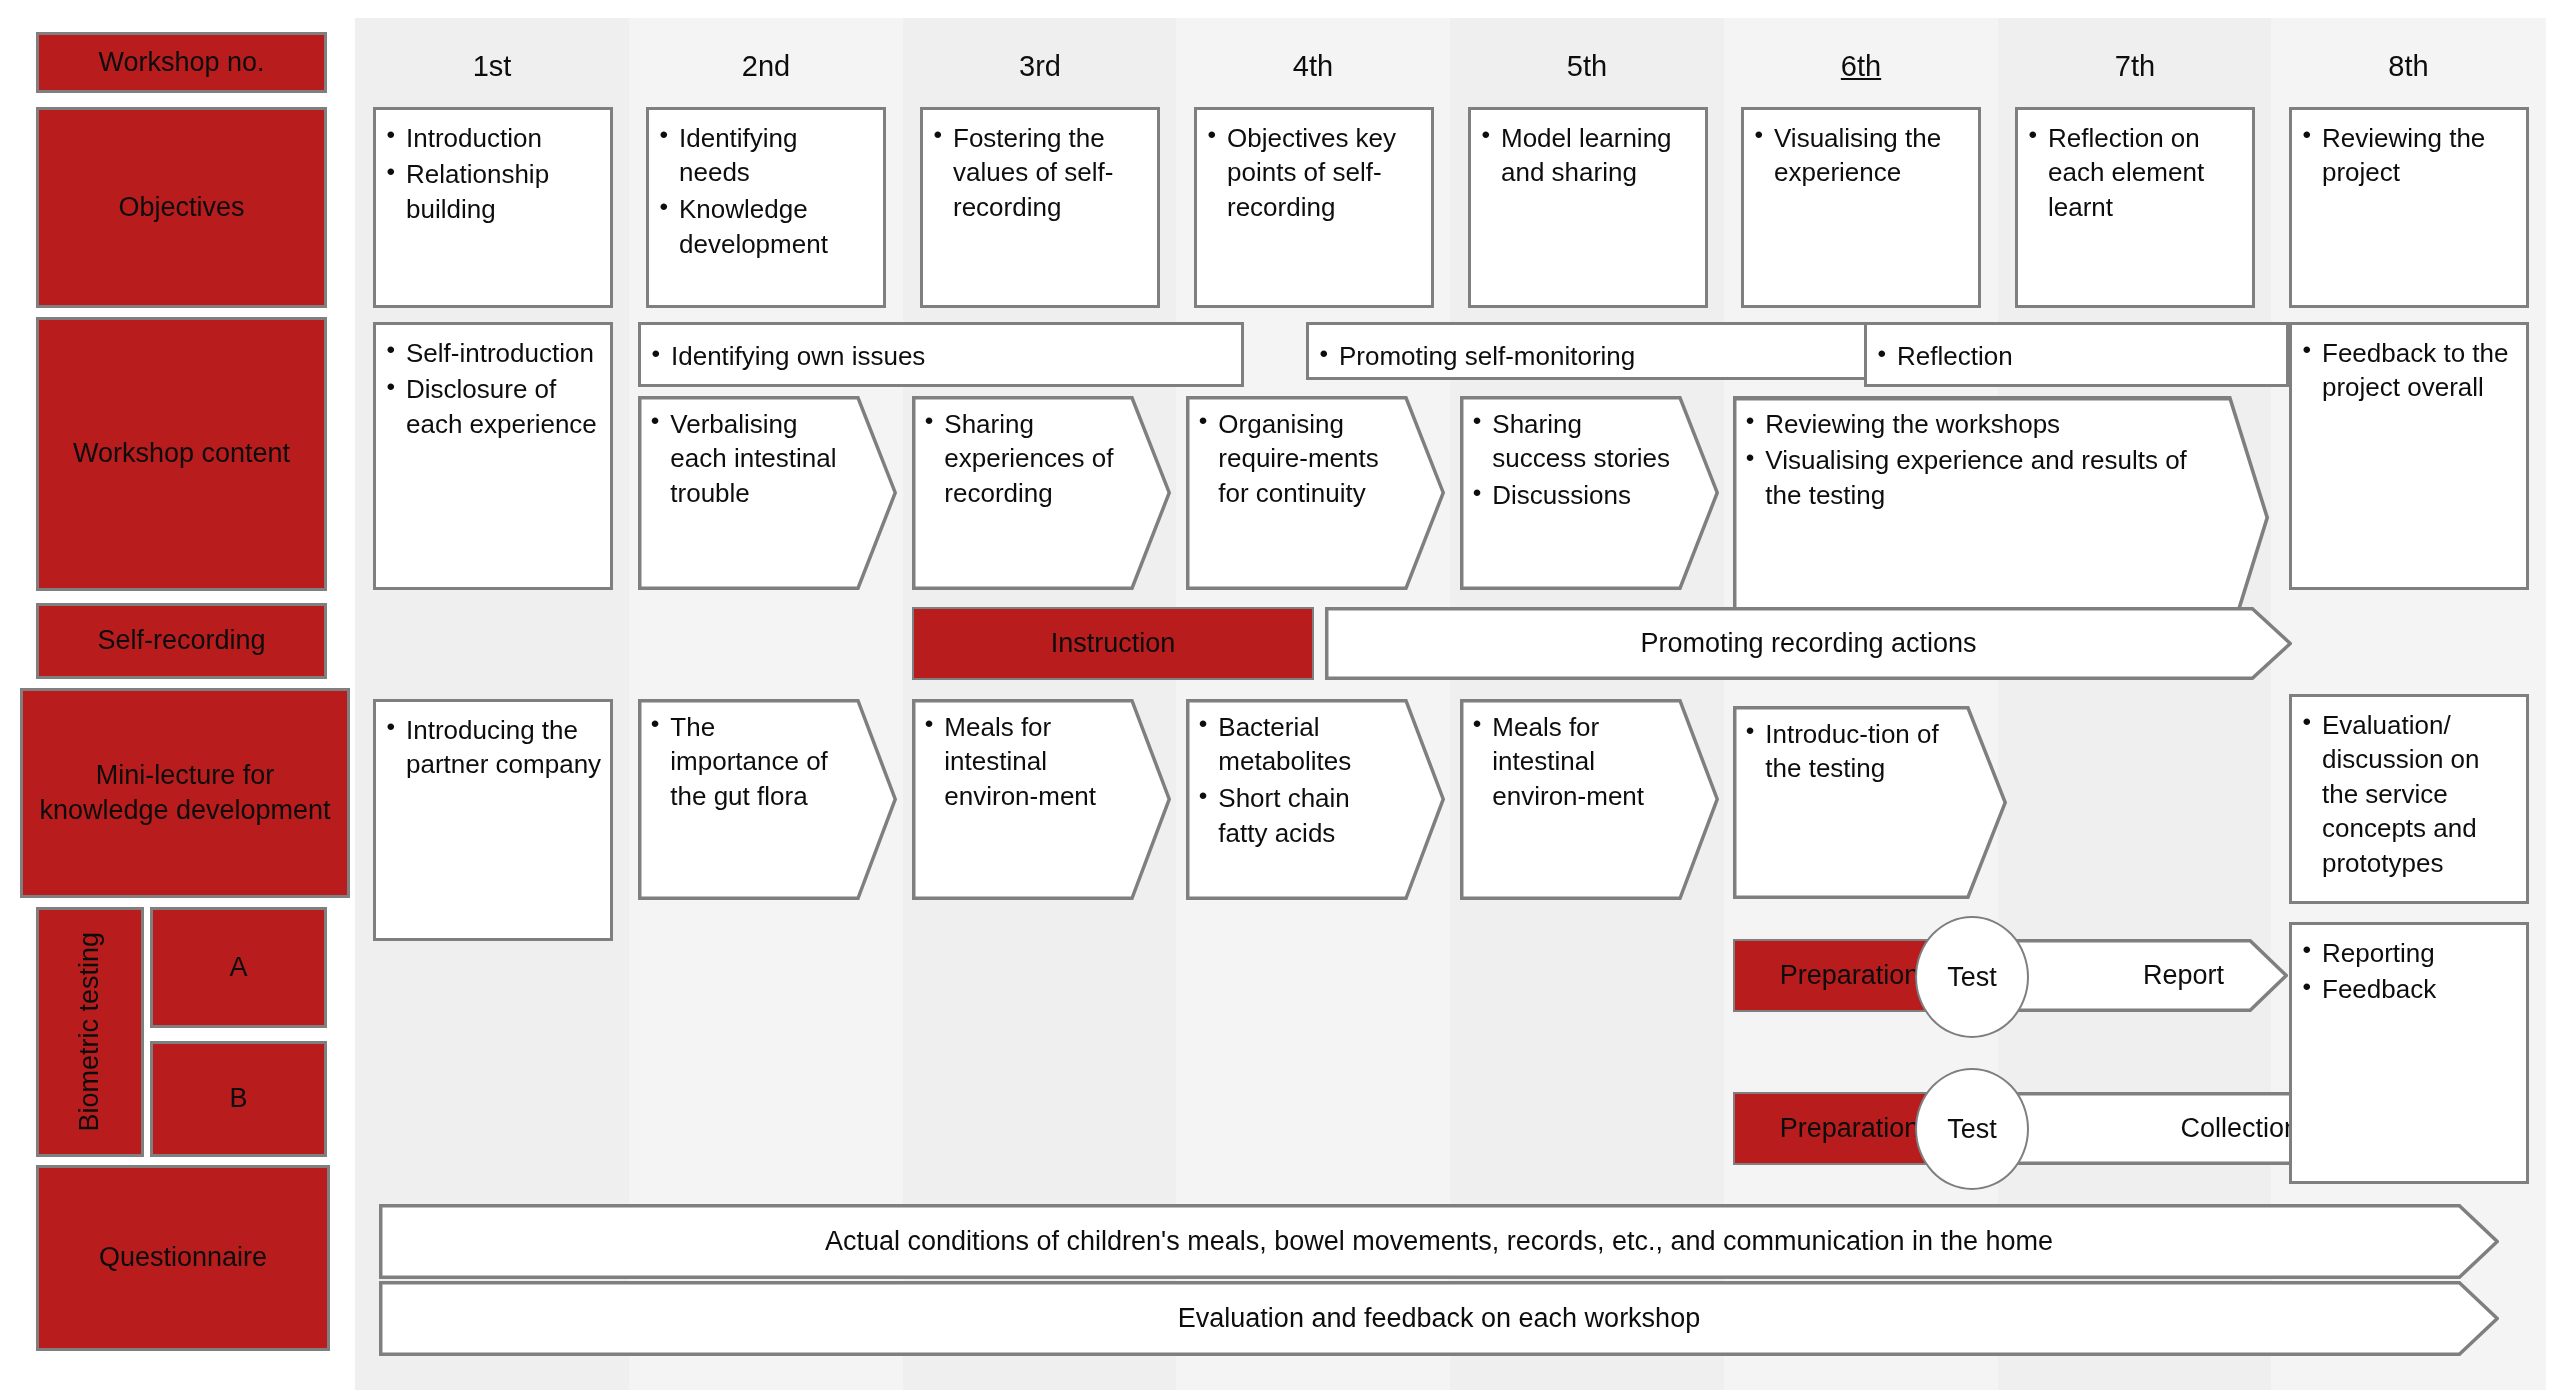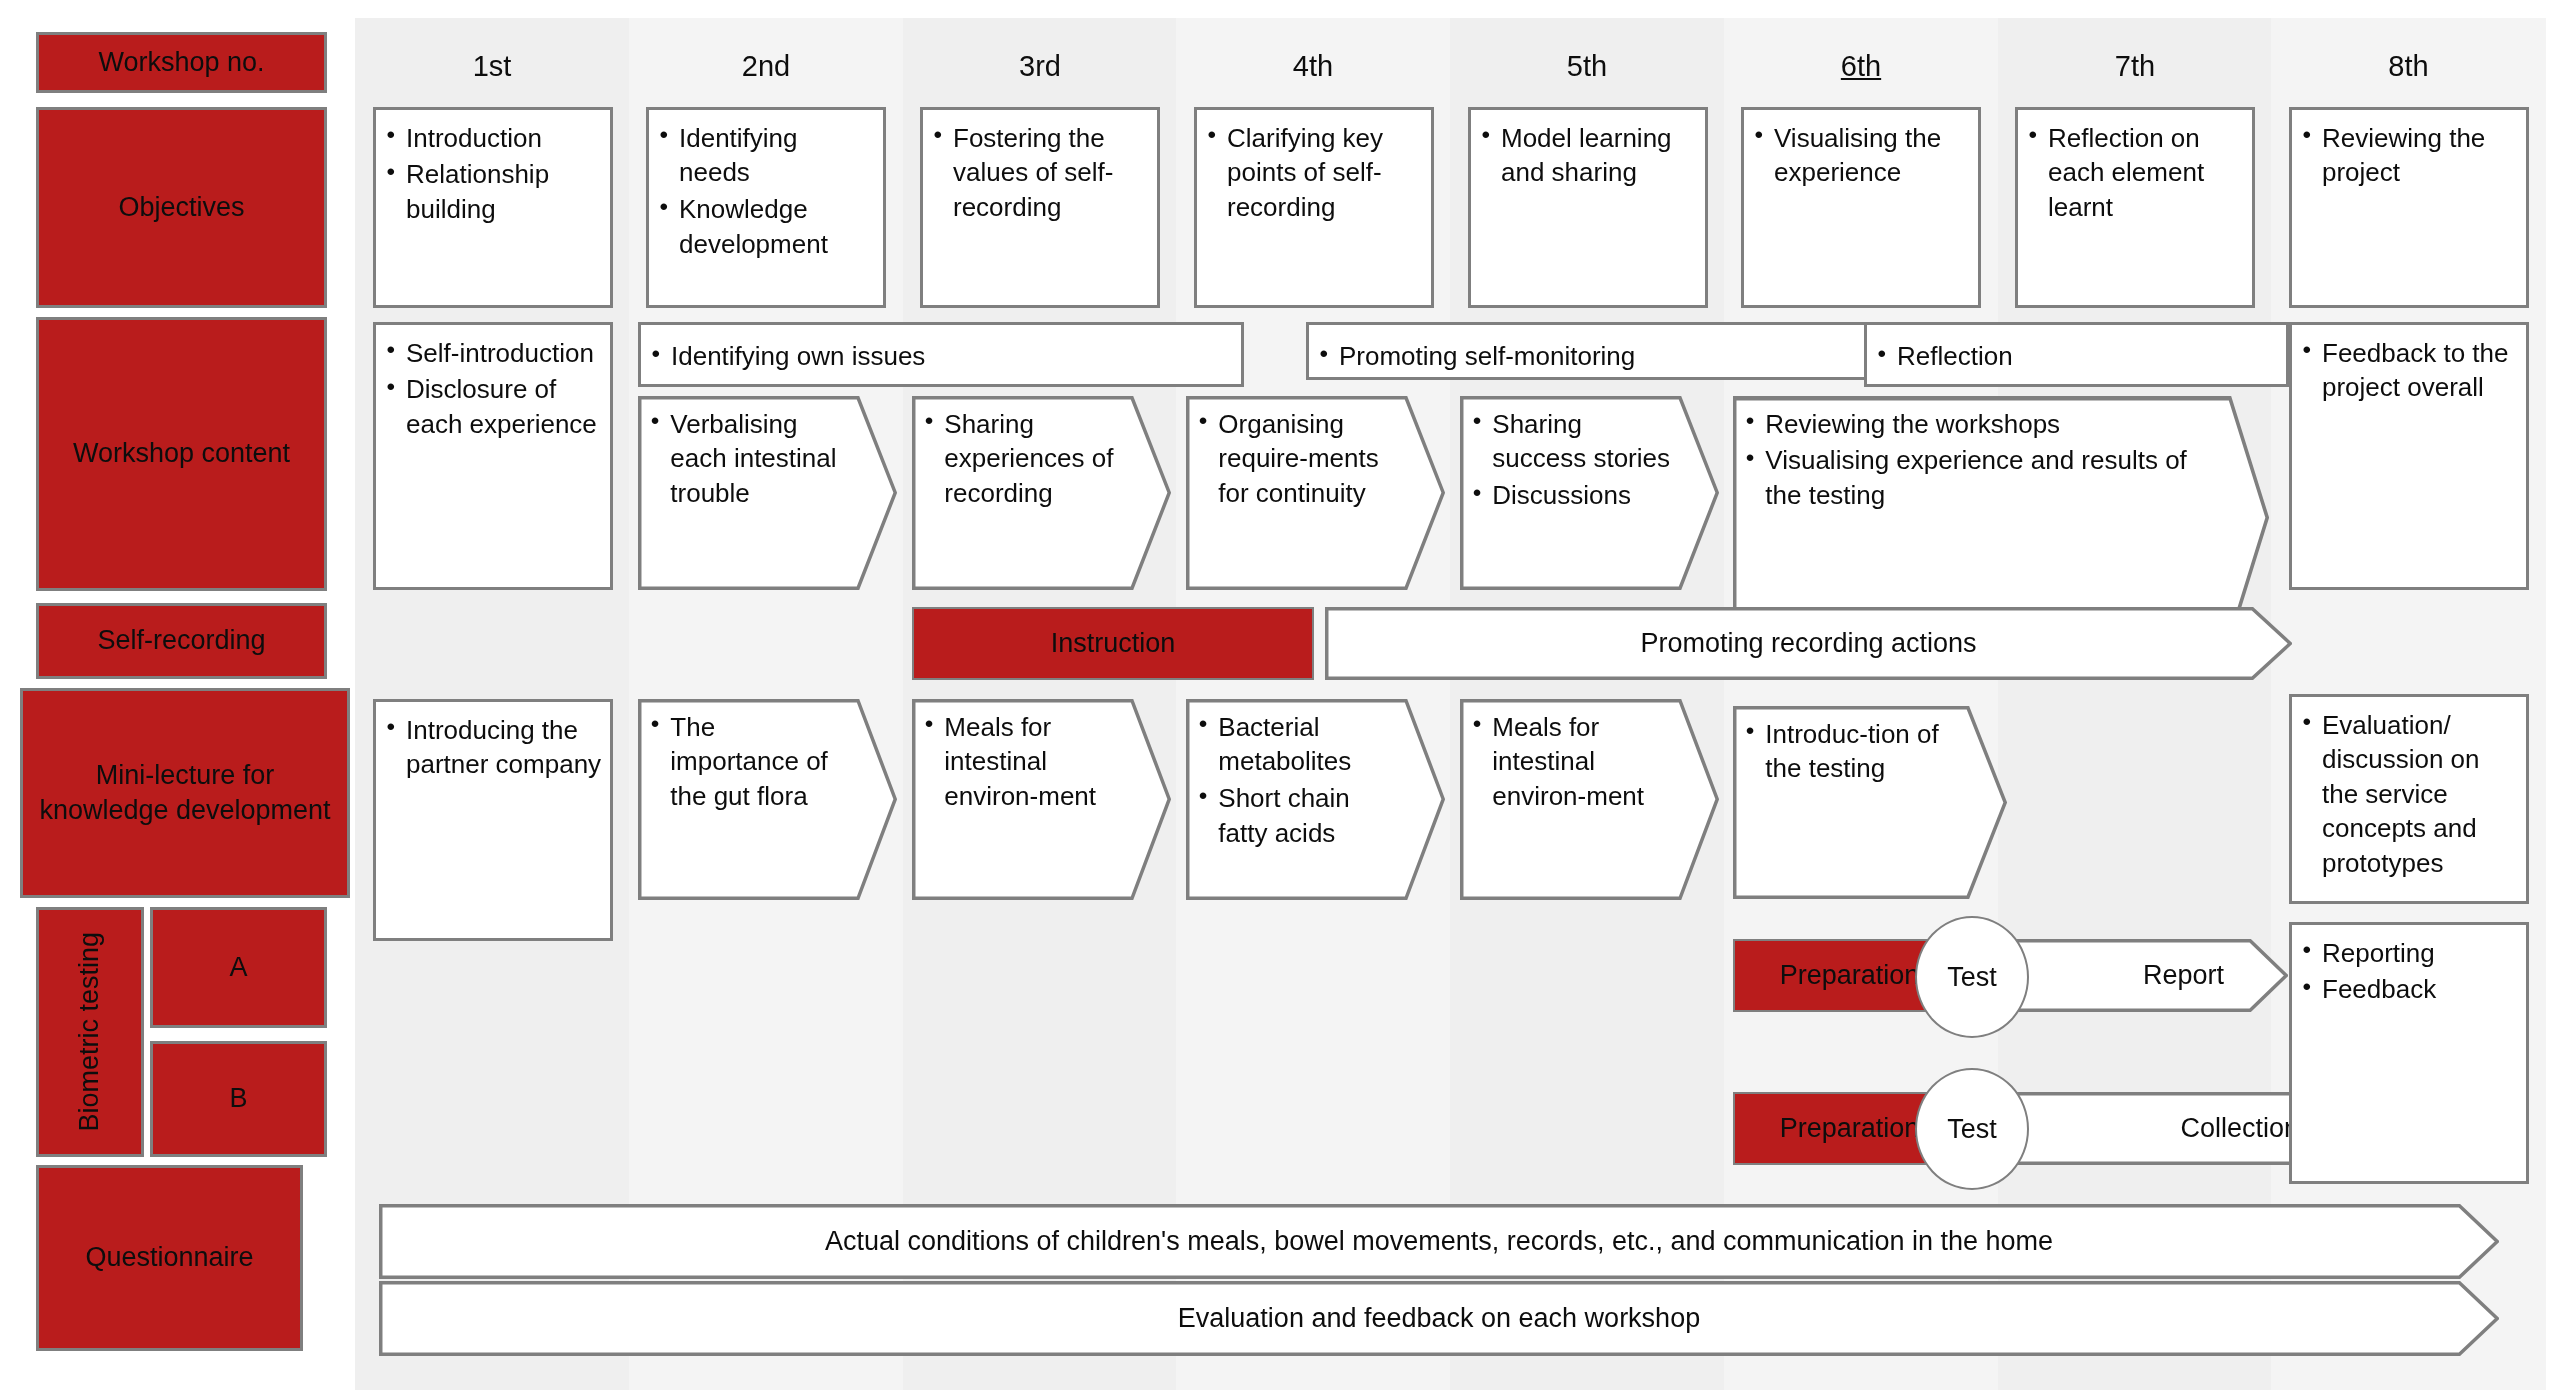--- a/index.html
+++ b/index.html
@@ -146,21 +146,21 @@
   <div class="box" style="left:36px;top:907px;width:108px;height:250px;padding:0;">
     <span class="vlabel">Biometric testing</span>
   </div>
   <div class="box" style="left:150px;top:907px;width:177px;height:121px;">
     <span>A</span>
   </div>
   <div class="box" style="left:150px;top:1041px;width:177px;height:116px;">
     <span>B</span>
   </div>
 
-  <div class="box" style="left:36px;top:1165px;width:267px;height:186px;">
+  <div class="box" style="left:36px;top:1165px;width:294px;height:186px;">
     <span>Questionnaire</span>
   </div>
 
   <div class="node hdr" style="left:355px;top:50px;width:274px;text-align:center;">1st</div>
   <div class="node hdr" style="left:629px;top:50px;width:274px;text-align:center;">2nd</div>
   <div class="node hdr" style="left:903px;top:50px;width:274px;text-align:center;">3rd</div>
   <div class="node hdr" style="left:1176px;top:50px;width:274px;text-align:center;">4th</div>
   <div class="node hdr" style="left:1450px;top:50px;width:274px;text-align:center;">5th</div>
   <div class="node hdr" style="left:1724px;top:50px;width:274px;text-align:center;text-decoration:underline;">6th</div>
   <div class="node hdr" style="left:1998px;top:50px;width:274px;text-align:center;">7th</div>
@@ -178,21 +178,21 @@
       <li>Knowledge development</li>
     </ul>
   </div>
   <div class="card" style="left:920px;top:107px;width:240px;height:201px;">
     <ul>
       <li>Fostering the values of self-recording</li>
     </ul>
   </div>
   <div class="card" style="left:1194px;top:107px;width:240px;height:201px;">
     <ul>
-      <li>Clarifying key points of self-recording</li>
+      <li>Objectives key points of self-recording</li>
     </ul>
   </div>
   <div class="card" style="left:1468px;top:107px;width:240px;height:201px;">
     <ul>
       <li>Model learning and sharing</li>
     </ul>
   </div>
   <div class="card" style="left:1741px;top:107px;width:240px;height:201px;">
     <ul>
       <li>Visualising the experience</li>

